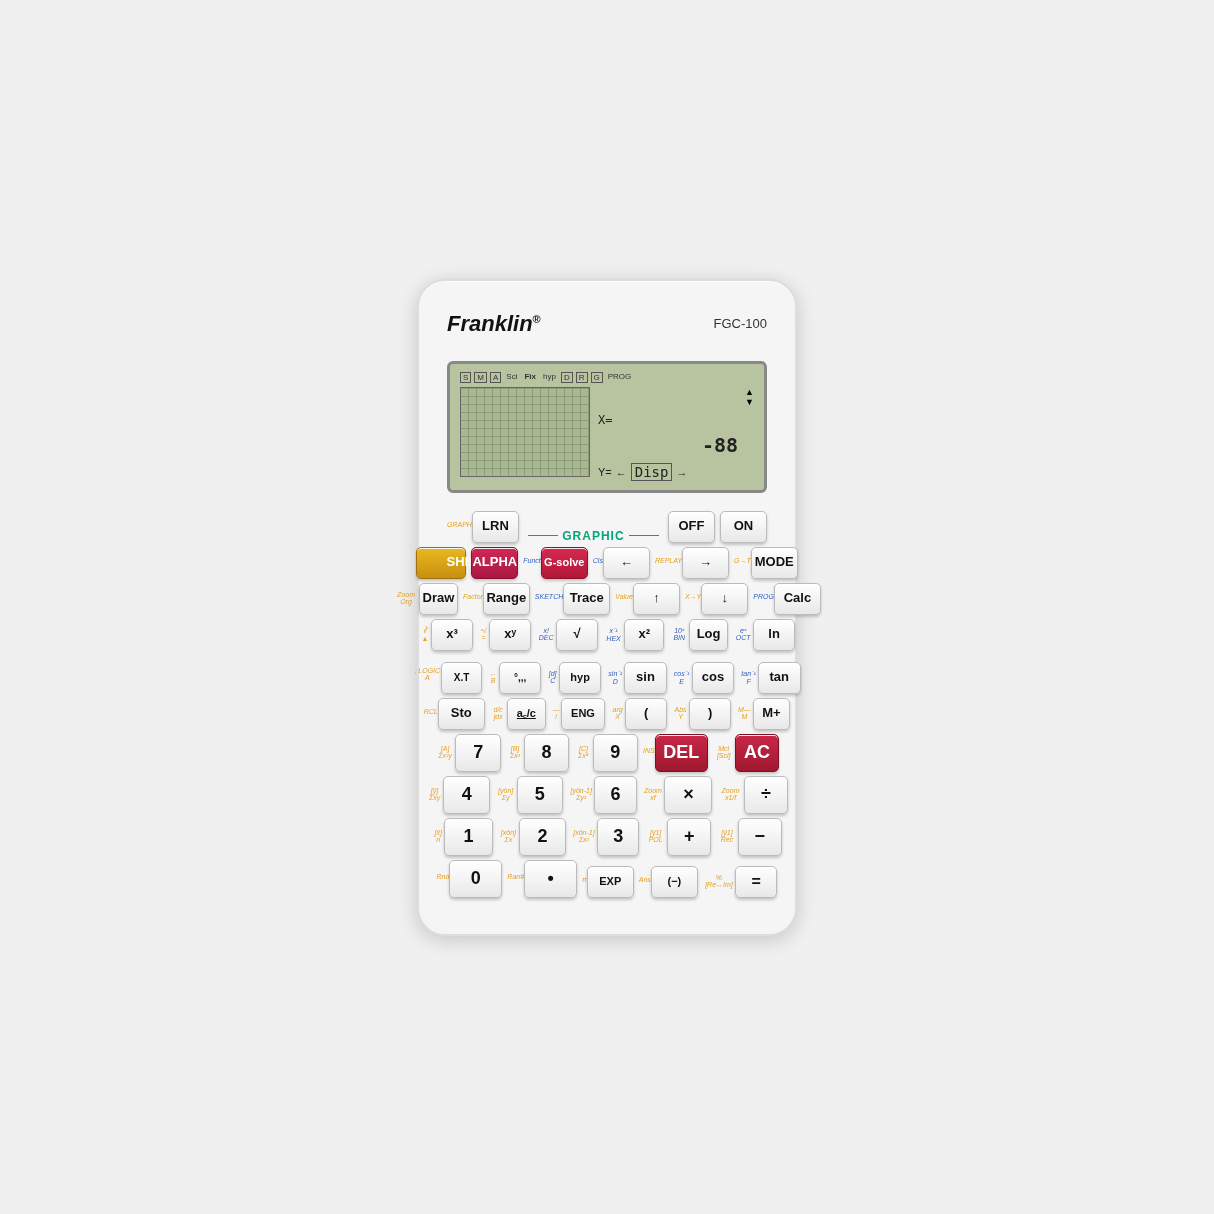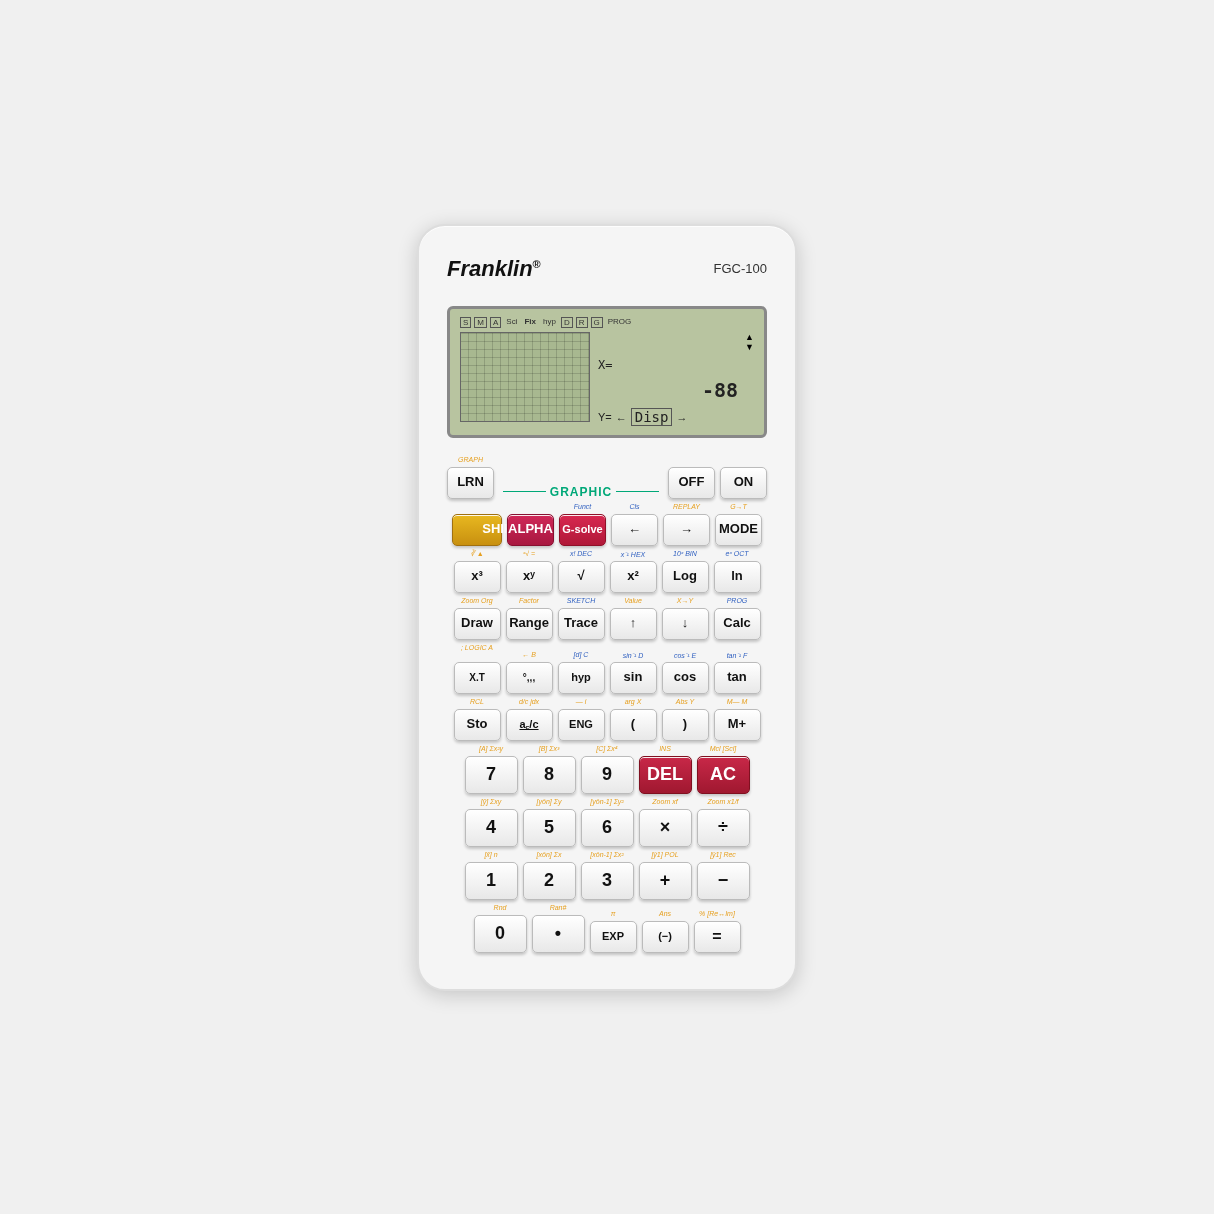--- a/index.html
+++ b/index.html
@@ -136,21 +136,21 @@
       gap: 4px;
     }
     .key-row {
       display: flex;
       gap: 5px;
       justify-content: center;
       align-items: flex-end;
     }
     .key-col {
       display: flex;
-      flex-direction: column;
+      flex-direction: row;
       align-items: center;
     }
     .key-label-top {
       font-size: 7px;
       color: #e6a020;
       margin-bottom: 1px;
       font-style: italic;
       min-height: 10px;
       text-align: center;
     }
@@ -310,20 +310,47 @@
         <button class="btn">→</button>
       </div>
       <div class="key-col">
         <div class="key-label-top orange">G→T</div>
         <button class="btn">MODE</button>
       </div>
     </div>
 
     <div class="key-row">
       <div class="key-col">
+        <div class="key-label-top orange">Zoom Org</div>
+        <button class="btn">Draw</button>
+      </div>
+      <div class="key-col">
+        <div class="key-label-top orange">Factor</div>
+        <button class="btn">Range</button>
+      </div>
+      <div class="key-col">
+        <div class="key-label-top blue">SKETCH</div>
+        <button class="btn">Trace</button>
+      </div>
+      <div class="key-col">
+        <div class="key-label-top orange">Value</div>
+        <button class="btn">↑</button>
+      </div>
+      <div class="key-col">
+        <div class="key-label-top orange">X→Y</div>
+        <button class="btn">↓</button>
+      </div>
+      <div class="key-col">
+        <div class="key-label-top blue">PROG</div>
+        <button class="btn">Calc</button>
+      </div>
+    </div>
+
+    <div class="key-row">
+      <div class="key-col">
         <div class="key-label-top orange">∛ ▲</div>
         <button class="btn">x³</button>
       </div>
       <div class="key-col">
         <div class="key-label-top orange">ˣ√ =</div>
         <button class="btn">xʸ</button>
       </div>
       <div class="key-col">
         <div class="key-label-top blue">x! DEC</div>
         <button class="btn">√</button>
@@ -337,47 +364,20 @@
         <button class="btn">Log</button>
       </div>
       <div class="key-col">
         <div class="key-label-top blue">eˣ OCT</div>
         <button class="btn">ln</button>
       </div>
     </div>
 
     <div class="key-row">
       <div class="key-col">
-        <div class="key-label-top orange">Zoom Org</div>
-        <button class="btn">Draw</button>
-      </div>
-      <div class="key-col">
-        <div class="key-label-top orange">Factor</div>
-        <button class="btn">Range</button>
-      </div>
-      <div class="key-col">
-        <div class="key-label-top blue">SKETCH</div>
-        <button class="btn">Trace</button>
-      </div>
-      <div class="key-col">
-        <div class="key-label-top orange">Value</div>
-        <button class="btn">↑</button>
-      </div>
-      <div class="key-col">
-        <div class="key-label-top orange">X→Y</div>
-        <button class="btn">↓</button>
-      </div>
-      <div class="key-col">
-        <div class="key-label-top blue">PROG</div>
-        <button class="btn">Calc</button>
-      </div>
-    </div>
-
-    <div class="key-row">
-      <div class="key-col">
         <div class="key-label-top orange">; LOGIC A</div>
         <button class="btn" style="font-size:10px;margin-top:7px;">X.T</button>
       </div>
       <div class="key-col">
         <div class="key-label-top orange">← B</div>
         <button class="btn" style="font-size:10px;">°,,,</button>
       </div>
       <div class="key-col">
         <div class="key-label-top blue">[d] C</div>
         <button class="btn" style="font-size:11px;">hyp</button>

